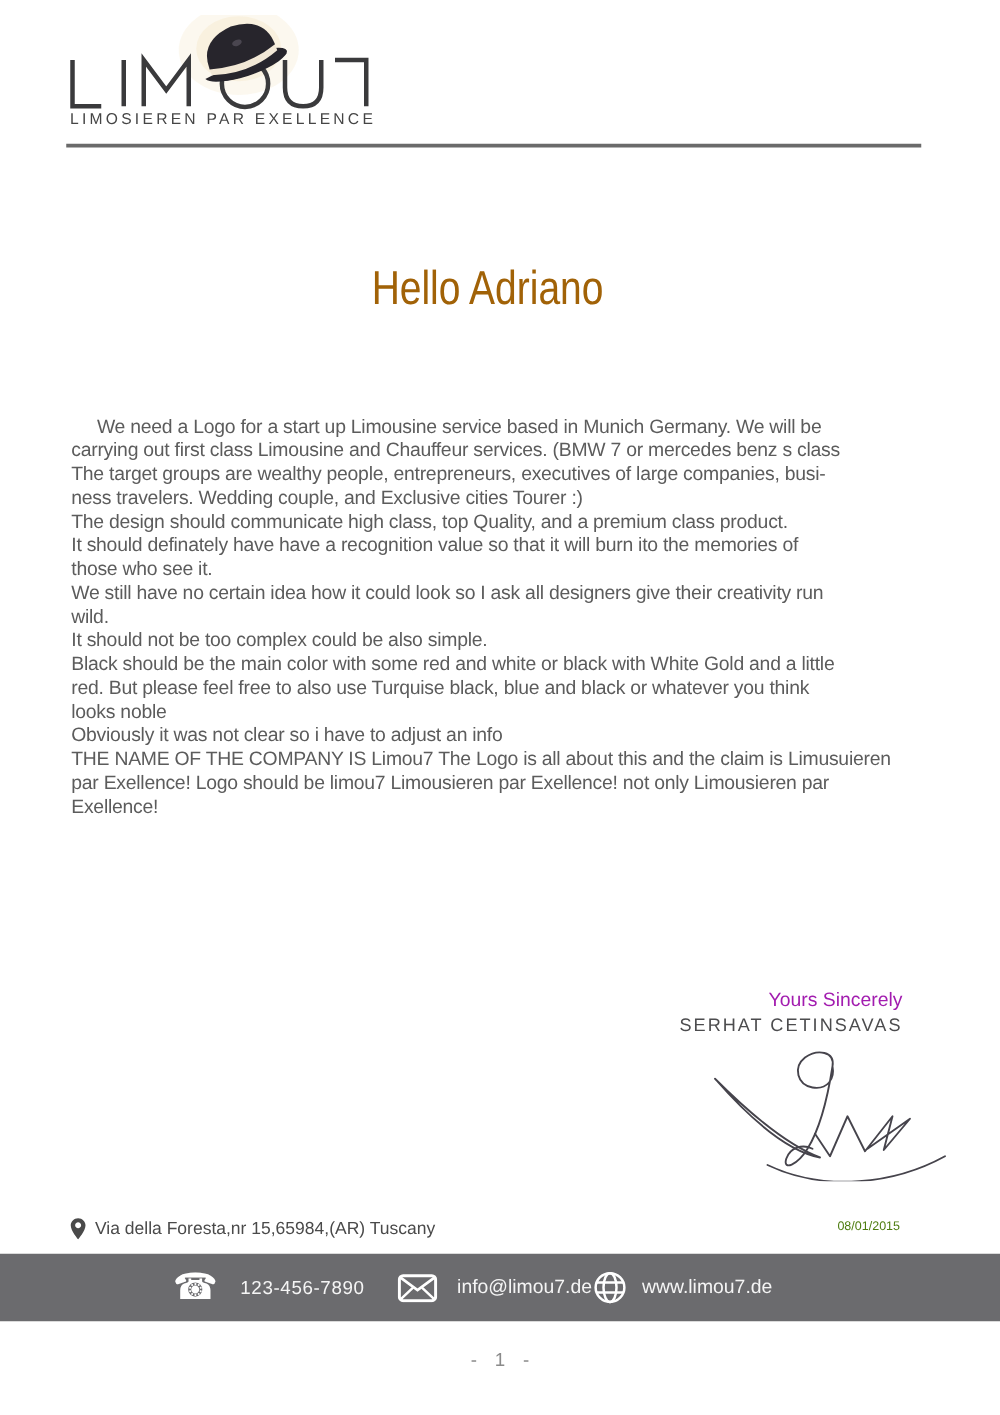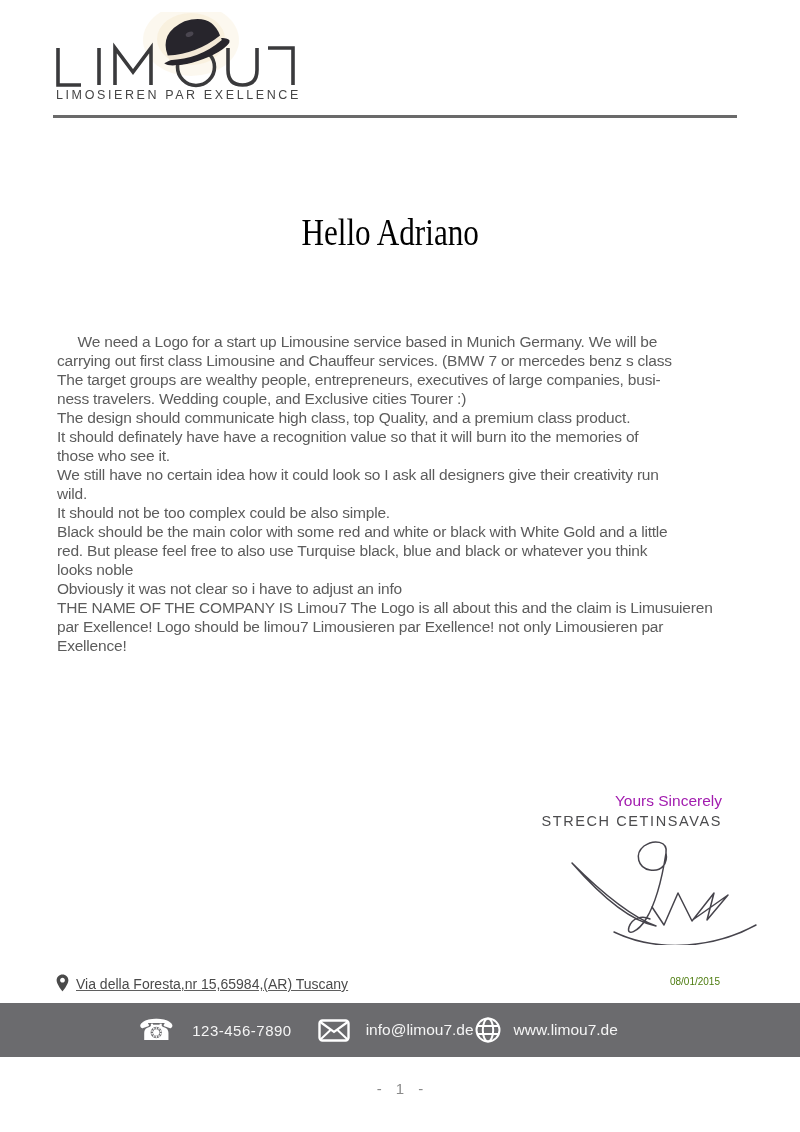--- a/index.html
+++ b/index.html
@@ -13,36 +13,36 @@
   .wordmark-svg{position:absolute;left:0;top:0;}
   .tagline{
     position:absolute;left:3px;top:76px;font-size:12.5px;letter-spacing:2.6px;
     color:#454545;white-space:nowrap;
   }
   .sr-only{position:absolute;width:1px;height:1px;overflow:hidden;clip:rect(0 0 0 0);}
   .header-rule{position:absolute;left:53px;top:115px;width:684px;height:3px;background:#6a6a6a;}
   
   .greeting{
     position:absolute;left:0;top:210px;width:780px;text-align:center;
-    font-size:38px;color:#000000;font-weight:400;font-family:Liberation Serif, serif;
+    font-size:38px;color:#a16207;font-weight:400;
   }
   .greeting span{display:inline-block;transform:scaleX(0.82);transform-origin:center;}
   
   .body-text{
     position:absolute;left:57px;top:332px;width:700px;
     font-size:15.5px;line-height:19px;color:#5c5c5c;letter-spacing:-0.2px;
   }
   .body-text .line{white-space:pre-wrap;min-height:19px;}
   
   .signoff{position:absolute;right:78px;top:791px;text-align:right;}
   .closing{font-size:15.5px;color:#a21caf;line-height:20px;}
   .signatory{font-size:14.5px;color:#4c4c4e;letter-spacing:1.6px;line-height:21px;white-space:nowrap;}
   .signature-svg{position:absolute;left:556px;top:833px;}
   
-  .address-row{position:absolute;left:56px;top:974px;display:flex;align-items:flex-end;gap:7px;text-decoration:underline;}
+  .address-row{position:absolute;left:56px;top:974px;display:flex;align-items:flex-start;gap:7px;}
   .address-text{font-size:14px;color:#4a4a4a;}
   .date{position:absolute;right:80px;top:976px;font-size:10px;color:#4d7c0f;}
   
   .footer-bar{
     position:absolute;left:0;top:1003px;width:800px;height:54px;background:#6b6b6e;
     display:flex;align-items:center;justify-content:center;
   }
   .footer-inner{display:flex;align-items:center;transform:translateX(-22px);}
   .phone-icon{font-size:29px;color:#ffffff;line-height:1;margin-right:18px;}
   .phone-number{font-size:15px;color:#f5f5f5;letter-spacing:0.5px;margin-right:26px;}
@@ -108,21 +108,21 @@
       <div class="line">red. But please feel free to also use Turquise black, blue and black or whatever you think</div>
       <div class="line">looks noble</div>
       <div class="line">Obviously it was not clear so i have to adjust an info</div>
       <div class="line">THE NAME OF THE COMPANY IS Limou7 The Logo is all about this and the claim is Limusuieren</div>
       <div class="line">par Exellence! Logo should be limou7 Limousieren par Exellence! not only Limousieren par</div>
       <div class="line">Exellence!</div>
     </div>
 
   <div class="signoff">
     <div class="closing">Yours Sincerely</div>
-    <div class="signatory">STRECH CETINSAVAS</div>
+    <div class="signatory">SERHAT CETINSAVAS</div>
   </div>
 
   <svg class="signature-svg" width="214" height="112" viewBox="0 0 214 112">
     <g stroke="#46444c" stroke-width="1.5" fill="none" stroke-linecap="round" stroke-linejoin="round">
       <path d="M16,30 C46,60 76,84 100,93 C74,88 44,62 16,30 Z"></path>
       <path d="M110,20 C112,8 98,6 88,13 C78,21 82,35 94,37 C106,39 112,30 110,20 C106,46 100,70 90,86 C82,99 70,104 73,94 C76,85 86,82 94,86"></path>
       <path d="M96,74 L108,92 L122,60 L136,88 L158,60 L151,87 L172,62 L138,86"></path>
       <path d="M58,99 C104,121 160,114 200,92"></path>
     </g>
   </svg>

